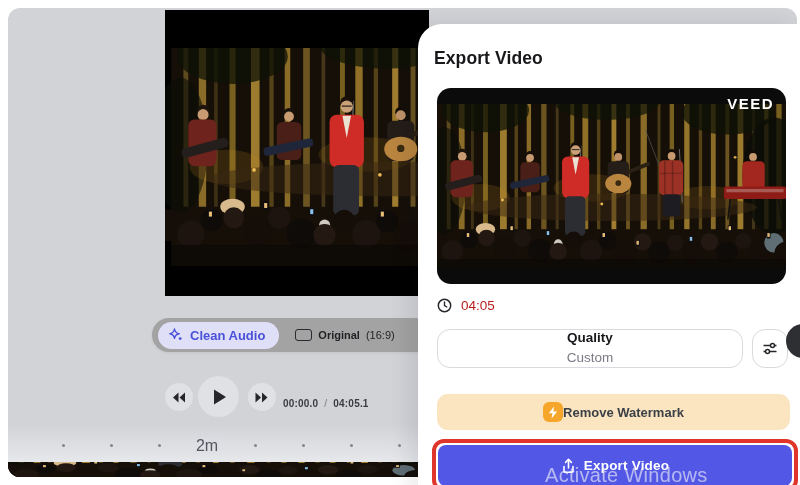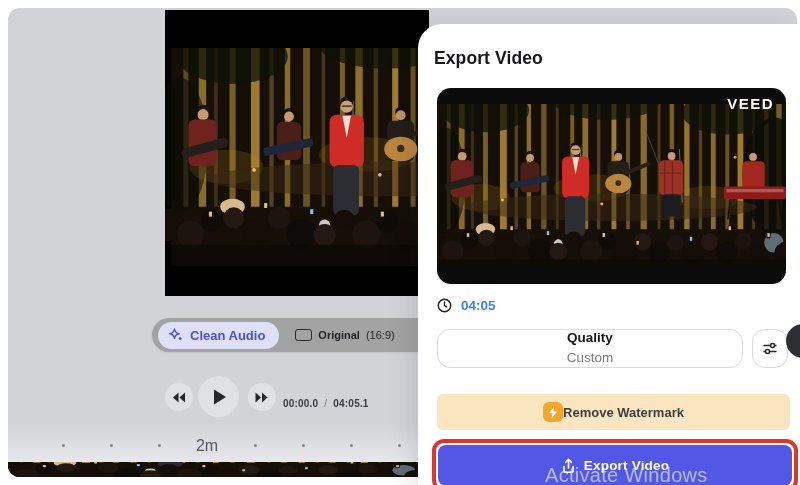--- a/index.html
+++ b/index.html
@@ -97,21 +97,21 @@
     position:absolute; left:19px; top:64px; width:349px; height:196px;
     background:var(--c-thumb_black,#0b0b0c); border-radius:14px; overflow:hidden;
   }
   .thumb svg { position:absolute; left:0; top:16px; width:100%; height:164px; display:block; }
   .brand {
     position:absolute; right:12px; top:7px; z-index:2;
     color:#fff; font-size:15px; font-weight:800; letter-spacing:1.5px;
   }
   .duration-row {
     position:absolute; left:19px; top:274px; display:flex; align-items:center; gap:9px;
-    font-size:13.5px; font-weight:700; color:#3b82f6;
+    font-size:13.5px; font-weight:400; color:#b91c1c;
   }
   .quality-select {
     position:absolute; left:19px; top:305px; width:306px; height:39px;
     background:#fff; border:1px solid #d9d9de; border-radius:13px; cursor:pointer;
     display:flex; align-items:center; gap:5px; padding:0 16px;
     font-family:inherit; font-size:13.5px; color:#18181b;flex-direction:column;
   }
   .quality-select .q-label { font-weight:700; }
   .quality-select .q-value { color:#7a7a85; }
   .quality-select .chev { margin-left:auto; }
@@ -119,21 +119,21 @@
     position:absolute; left:334px; top:305px; width:36px; height:39px;
     background:#fff; border:1px solid #d9d9de; border-radius:13px; cursor:pointer;
     display:flex; align-items:center; justify-content:center;
   }
   .floating-circle {
     position:absolute; left:368px; top:300px; width:34px; height:34px;
     border-radius:50%; background:#2e2f33; cursor:pointer;
   }
   .remove-wm {
     position:absolute; left:19px; top:370px; width:353px; height:36px;
-    background:var(--c-watermark_bg,#fbe5c1); border:none; border-radius:6px; cursor:pointer;
+    background:var(--c-watermark_bg,#fbe5c1); border:none; border-radius:11px; cursor:pointer;
     display:flex; align-items:center; justify-content:center; gap:0;
     font-family:inherit; font-size:13px; font-weight:700; color:#3a3f46;
   }
   .bolt-badge {
     width:20px; height:20px; border-radius:6px; background:var(--c-bolt,#f6a62b);
     display:flex; align-items:center; justify-content:center;
   }
   .export-outline {
     position:absolute; left:14px; top:415px; width:366px; height:53px;
     border:4px solid var(--c-red,#e0352b); border-radius:12px; padding:2px;

